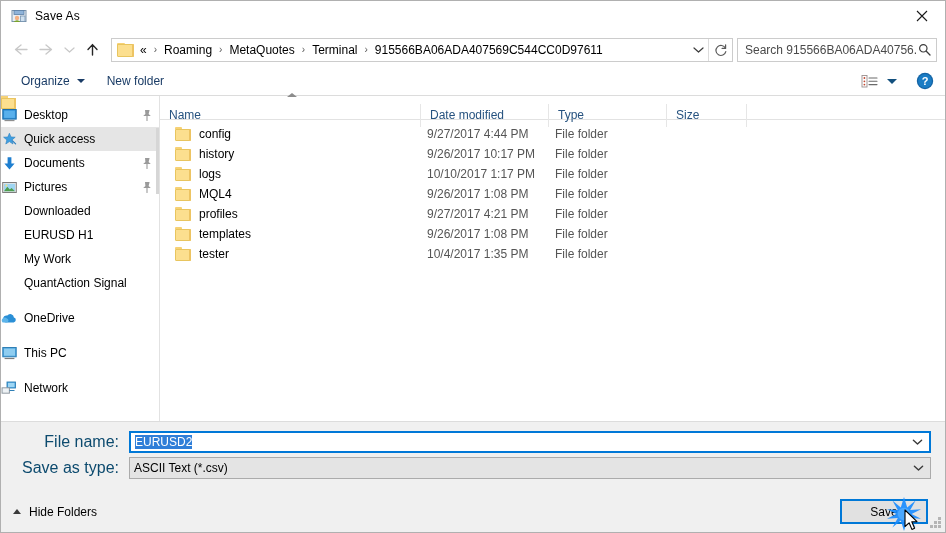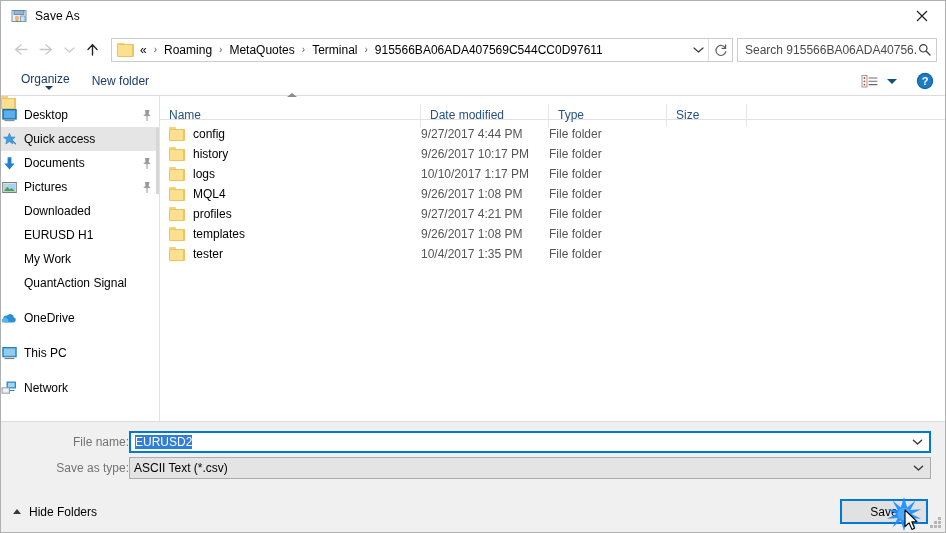--- a/index.html
+++ b/index.html
@@ -105,21 +105,21 @@
   .cmdbar {
     height: 29px; min-height: 29px;
     display: flex; align-items: center;
     padding-left: 14px; padding-right: 10px;
     border-bottom: 1px solid #dcdcdc;
     background: #ffffff;
   }
   .cmd-item {
     font-size: 12px; color: #1a3c66;
     display: flex; align-items: center;
-    padding: 3px 6px; margin-right: 10px; flex-direction: column;
+    padding: 3px 6px; margin-right: 10px;
   }
   .cmd-caret {
     display: inline-block; margin-left: 7px;
     width: 0; height: 0;
     border-left: 4px solid transparent;
     border-right: 4px solid transparent;
     border-top: 4px solid #1a3c66;
   }
   .cmdbar-spacer { flex: 1 1 auto; }
   .view-btn { display: flex; align-items: center; padding: 2px 4px; margin-right: 14px; }
@@ -187,21 +187,21 @@
   .sort-caret {
     position: absolute; left: 127px; top: -3px;
     width: 0; height: 0;
     border-left: 5px solid transparent;
     border-right: 5px solid transparent;
     border-bottom: 4px solid #8c8c8c;
   }
   .rows { flex: 1 1 auto; padding-top: 4px; overflow: hidden; }
   .frow {
     height: 20px; display: flex; align-items: center;
-    font-size: 12px; color: #000;
+    font-size: 12px; color: #000; margin-left: 6px;
   }
   .frow .fname {
     width: 261px; flex: 0 0 261px;
     display: flex; align-items: center; padding-left: 9px;
   }
   .frow .fdate { width: 128px; flex: 0 0 128px; color: #555; }
   .frow .ftype { width: 118px; flex: 0 0 118px; color: #555; }
   .frow .fsize { width: 80px; flex: 0 0 80px; color: #555; }
   .row-folder-ico { width: 16px; height: 14px; margin-right: 8px; flex: 0 0 auto; position: relative; }
 
@@ -225,21 +225,21 @@
   
   .form-area {
     background: #f0f0f0;
     border-top: 1px solid #dcdcdc;
     padding: 9px 14px 8px 14px;
     min-height: 67px;
   }
   .form-row { display: flex; align-items: center; height: 22px; margin-bottom: 4px; }
   .form-label {
     width: 114px; flex: 0 0 114px; text-align: right;
-    font-size: 12px; color: #737373;
+    padding-right: 10px; font-size: 16px; color: #0c4a6e;
   }
   .combo {
     flex: 1 1 auto; height: 22px;
     display: flex; align-items: center;
     background: #ffffff; border: 1px solid #7a7a7a;
   }
   .combo.focused { border: 2px solid #0078d7; }
   .combo.disabledbg { background: #e4e4e4; border: 1px solid #ababab; }
   .combo-text { flex: 1 1 auto; padding-left: 4px; font-size: 12px; color: #000; overflow: hidden; white-space: nowrap; }
   .combo-text .sel { background: #2f7ed8; color: #ffffff; padding: 1px 0; }

